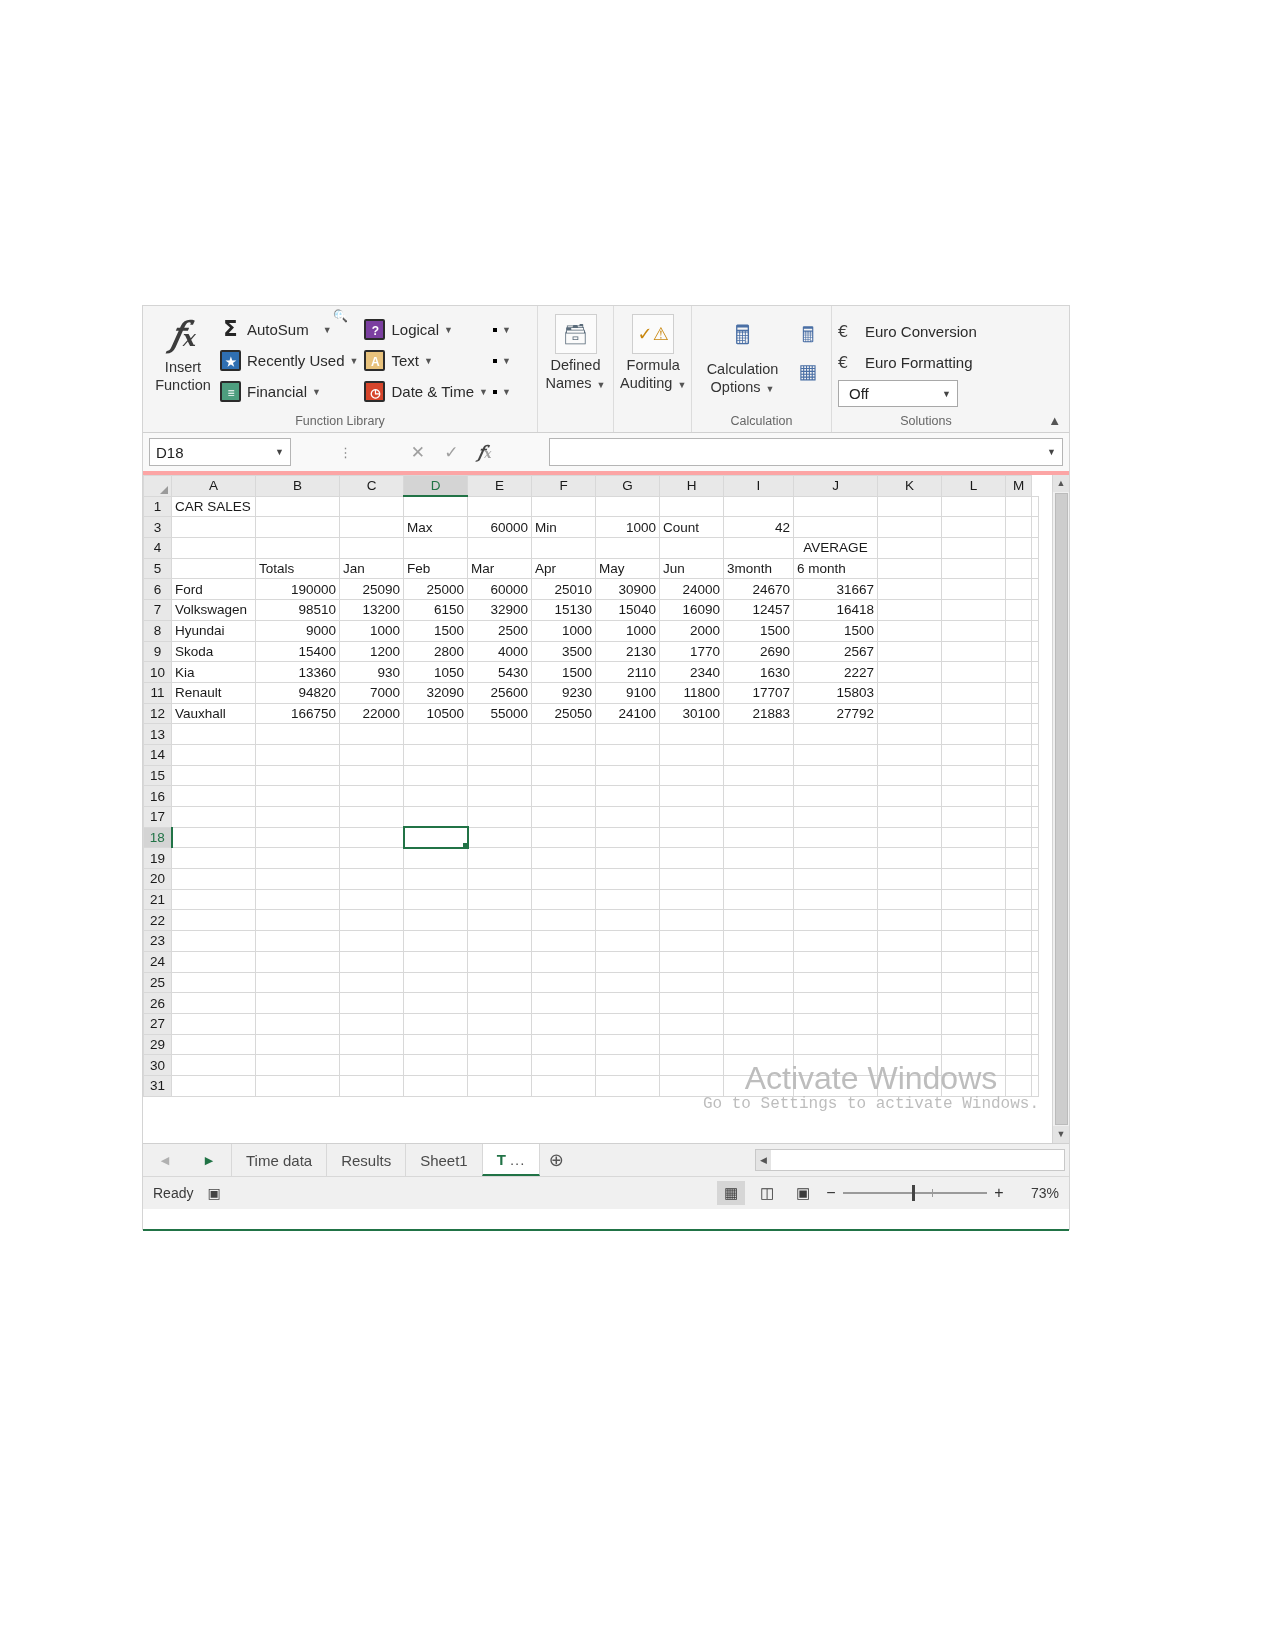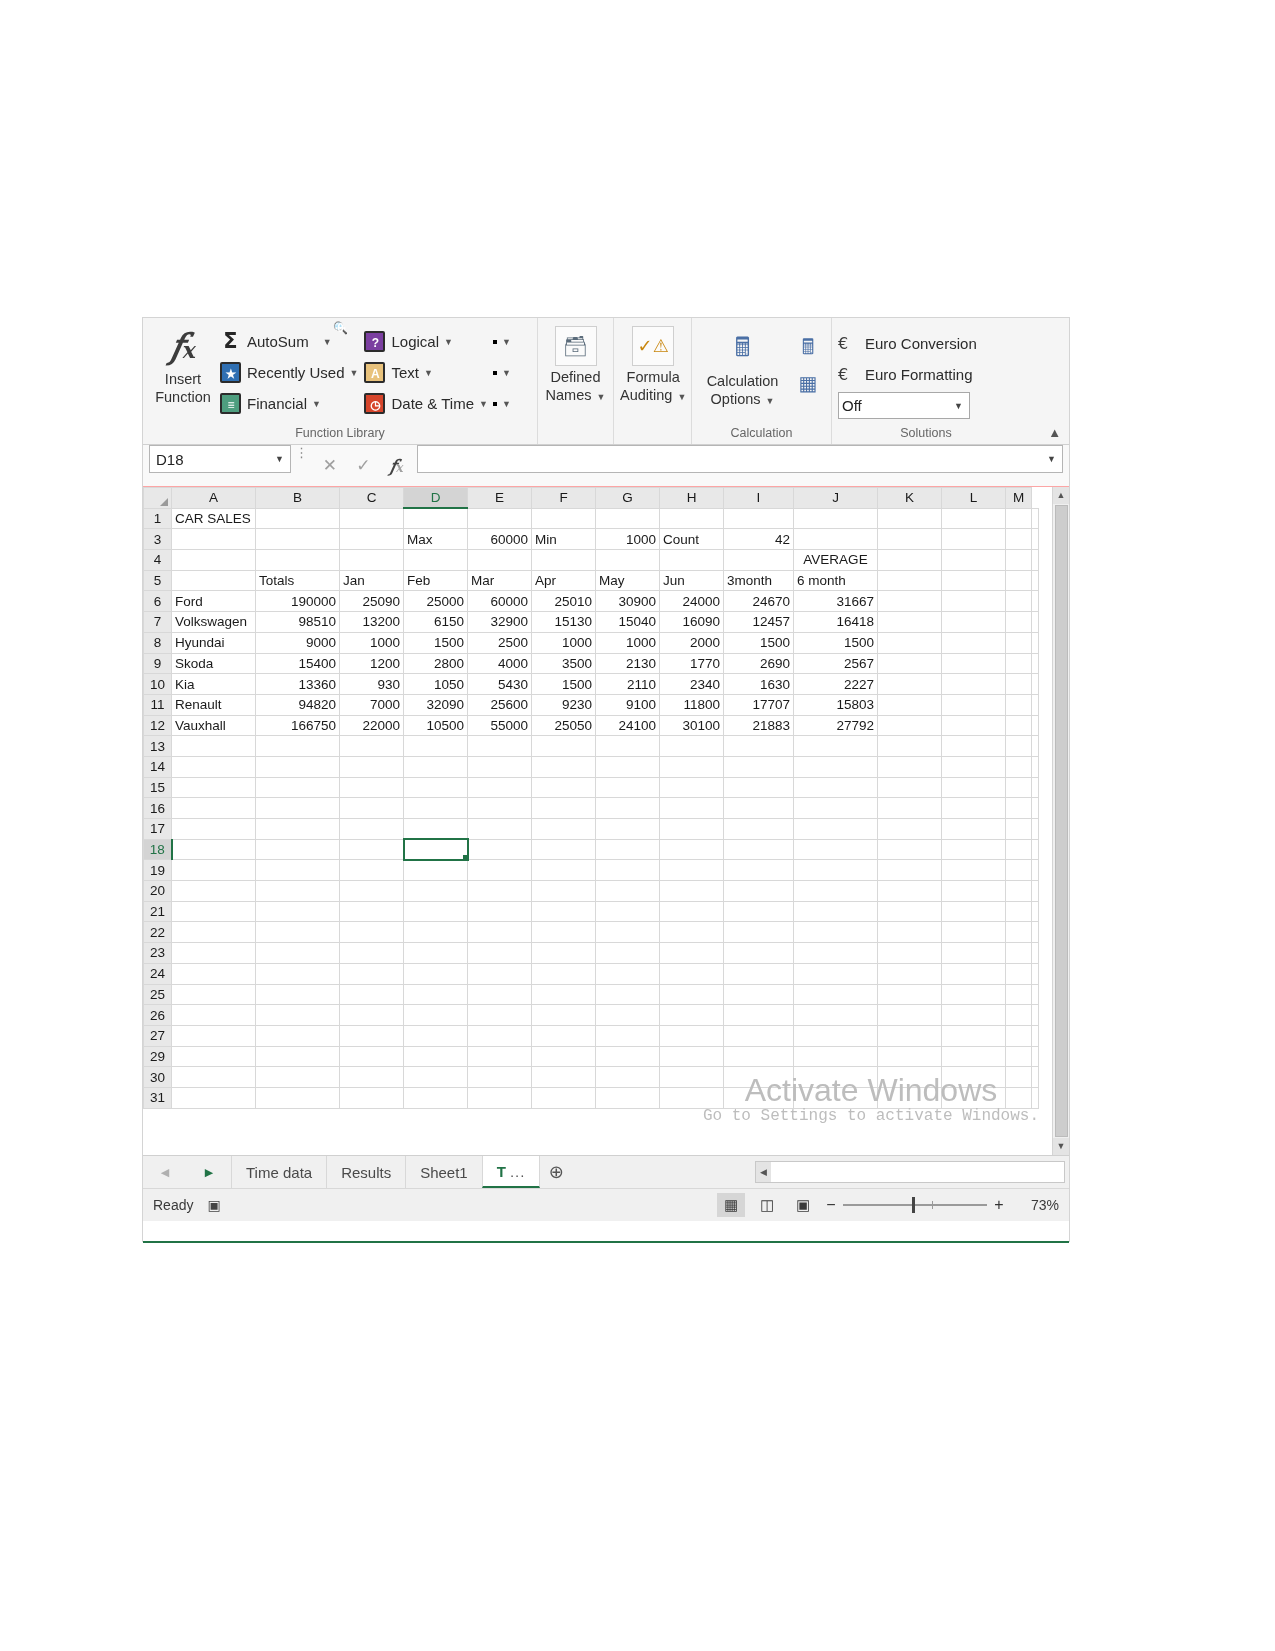--- a/index.html
+++ b/index.html
@@ -9,21 +9,20 @@
     background: #ffffff;
     font-family: "Liberation Sans", sans-serif;
     overflow: hidden;
   }
   #app {
     position: absolute;
     left: 142px; top: 305px;
     width: 928px; height: 925px;
     background: #ffffff;
     border: 1px solid #d4d4d4;
-    margin-top: 12px;
   }
 
   
   .ribbon {
     position: relative;
     height: 127px;
     background: #f5f5f5;
     border-bottom: 1px solid #d0d0d0;
     display: flex;
     align-items: stretch;
@@ -131,42 +130,43 @@
 
   .solutions-col { display:flex; flex-direction:column; padding-top:6px; width: 170px; }
   .sol-item { display:flex; align-items:center; height:31px; font-size:15px; color:#2b2b2b; }
   .sol-ico { width: 22px; height:20px; margin-right:5px; position:relative; flex:none; }
   .euro {
     font-size: 16px; color:#3c3c3c;
     font-family:"DejaVu Sans", sans-serif;
   }
   .sol-select {
     margin-top: 2px;
-    width: 132px; height: 27px;
+    width: 120px; height: 27px;
     border: 1px solid #a8a8a8; background:#fff;
     font-size: 15px; color:#222;
-    display:flex; align-items:center; padding-left:3px;
+    display:flex; align-items:center; padding-left:10px;
     position: relative;
   }
   .sol-select .dd {
     position:absolute; right:6px; top:50%; transform:translateY(-50%);
     font-size: 9px; color:#444;
   }
   .ribbon-collapse {
     position:absolute; right: 8px; bottom: 4px;
     font-size: 13px; color:#555;
   }
 
   
   .fbar {
     height: 42px;
-    display: flex; 
+    display: flex; align-items: center;
     background: #f9f9f9;
-    border-bottom: 1px solid #fca5a5;
+    border-bottom: 4px solid #fca5a5;
     padding: 0 6px;
+    gap: 44px;
   }
   .namebox {
     width: 142px; height: 28px;
     border: 1px solid #b5b5b5; background:#fff;
     display:flex; align-items:center; padding: 0 6px;
     font-size: 15px; color:#222;
     position: relative;
   }
   .namebox .dd { position:absolute; right:6px; font-size:9px; color:#444; }
   .dots { width: 22px; text-align:center; color:#888; font-size:13px; letter-spacing:1px; }

